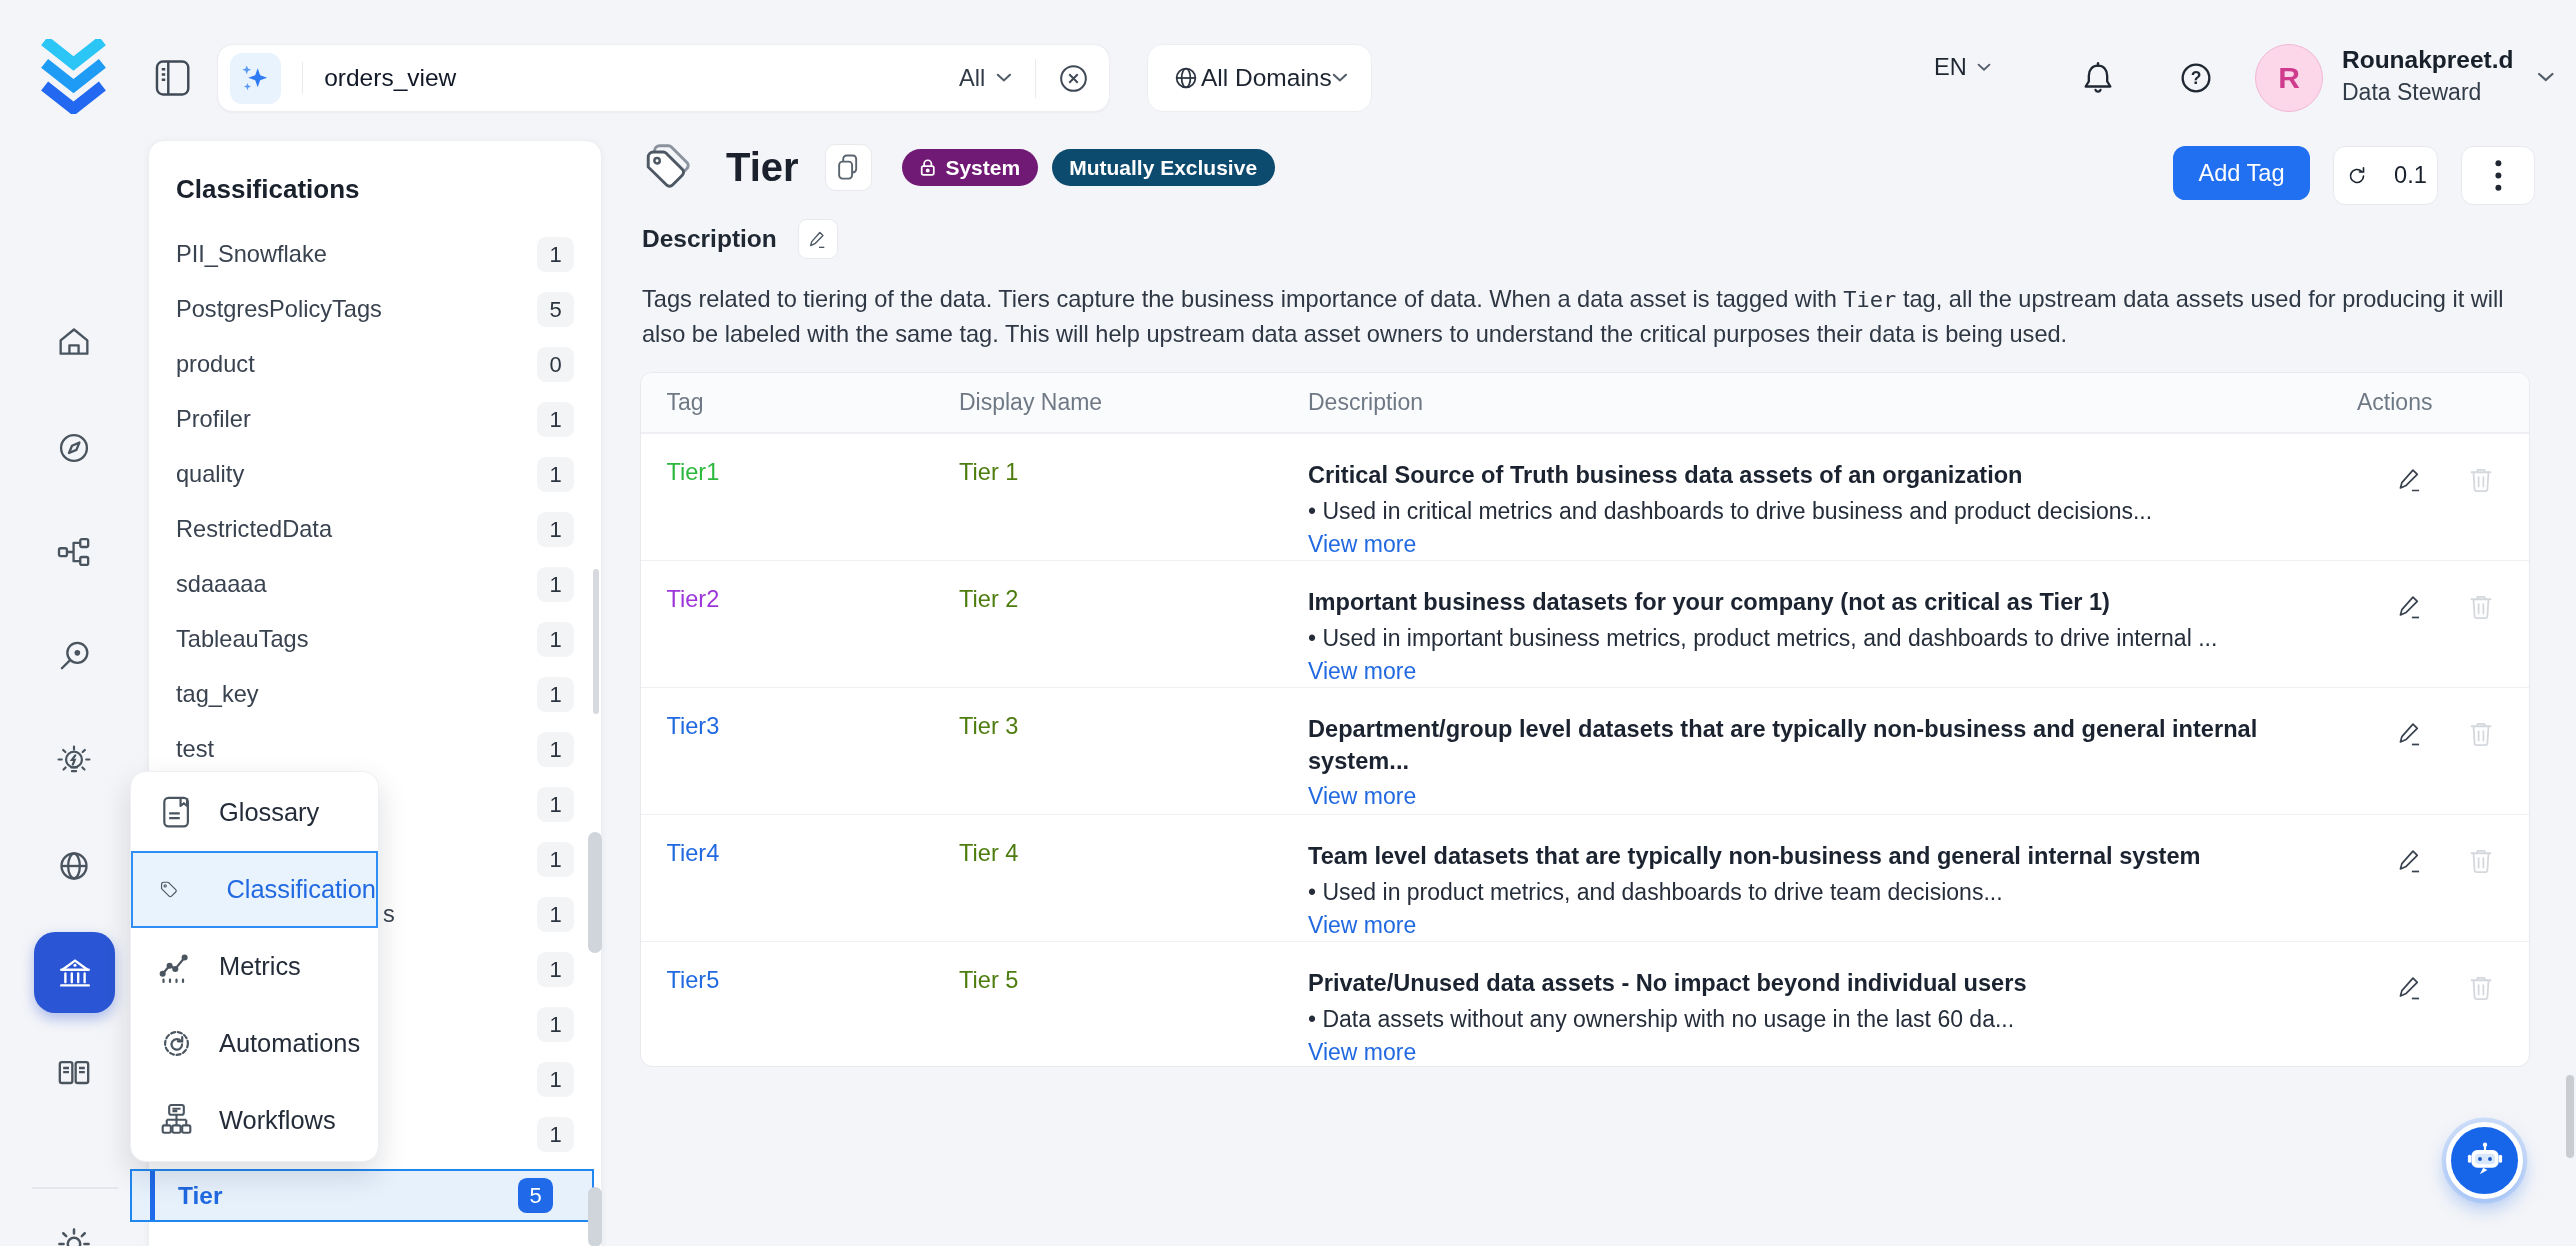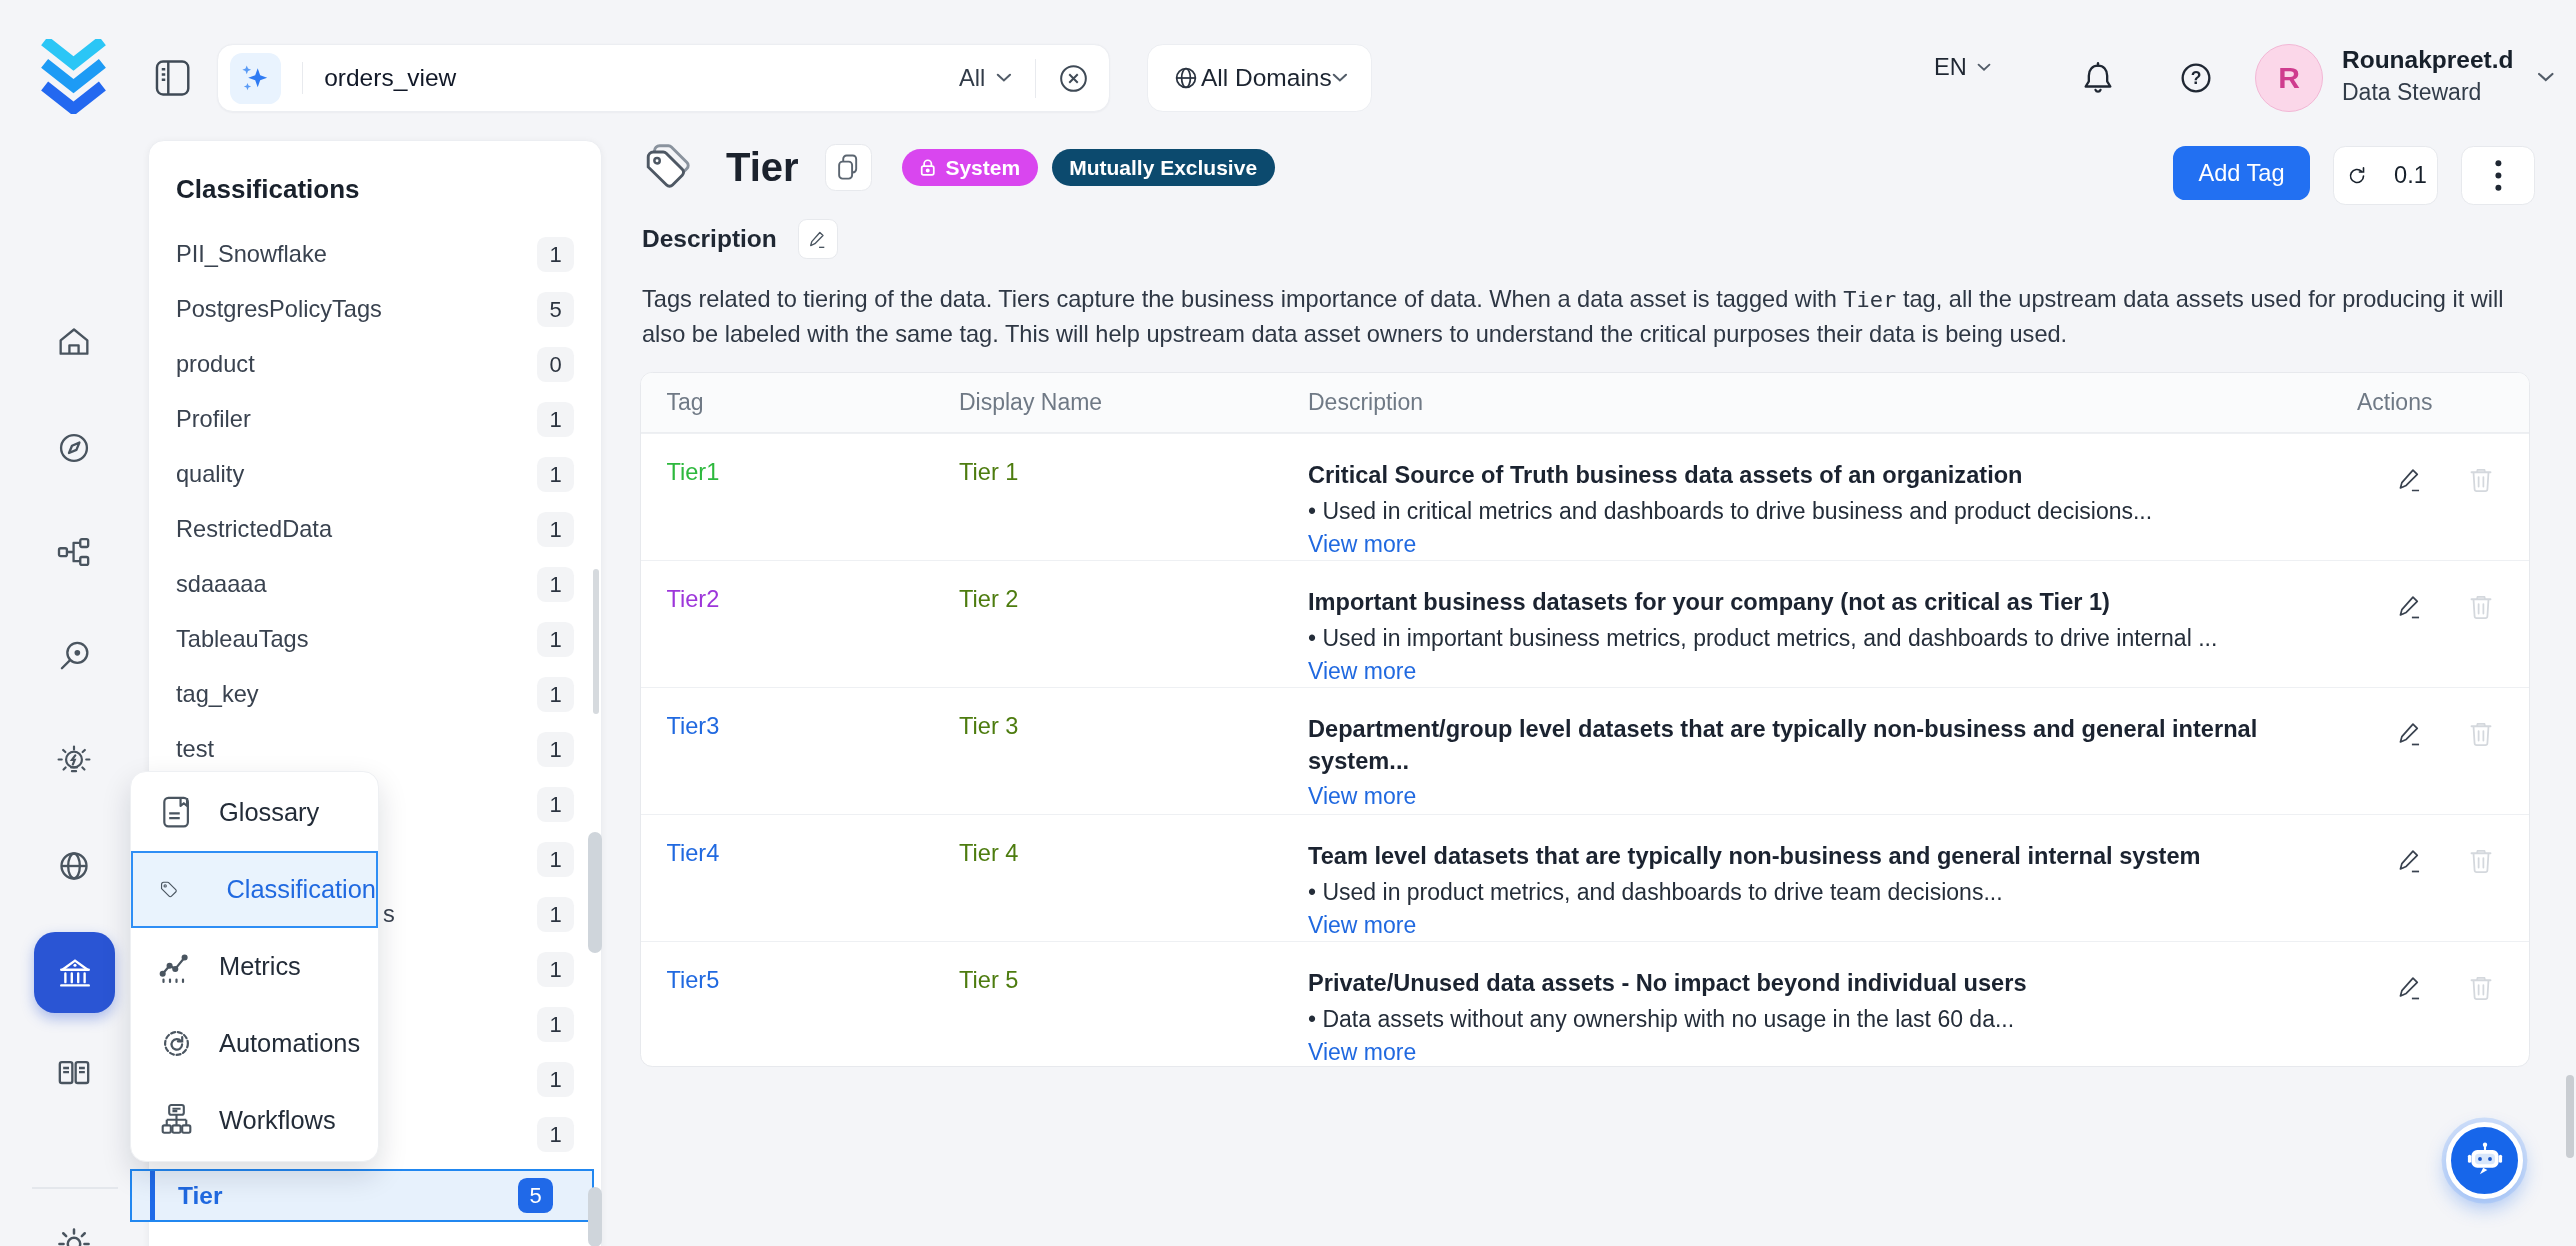--- a/index.html
+++ b/index.html
@@ -66,21 +66,21 @@
   .fly-item.active { background:#e9f3fd; border:2.6px solid #2e8ef5; }
   .fly-item.active .flbl { color:#2069e0;margin-left:24px; }
 
   
   .page-head { position:absolute; left:642px; top:142px; display:flex; align-items:center; }
   .page-title { font-size:40px; font-weight:700; color:#1b222d; margin-left:30px; }
   .copy-btn { margin-left:26px; width:47px; height:47px; background:#fff; border:0.9px solid #e7e9ed; border-radius:10.5px;
     display:flex; align-items:center; justify-content:center; cursor:pointer; }
   .pill { height:37px; border-radius:19px; display:flex; align-items:center; gap:8.8px; padding:0 17.5px;
     color:#fff; font-size:21px; font-weight:600; white-space:nowrap; }
-  .pill-system { background:#d946ef; margin-left:30px; }
+  .pill-system { background:#701a75; margin-left:30px; }
   .pill-me { background:#0c4a6e; margin-left:14px; }
   .head-actions { position:absolute; left:2173px; top:146px; display:flex; gap:23px; }
   .btn-addtag { width:137px; height:54px; background:#2270f2; color:#fff; border:none; border-radius:12.3px;
     font-size:23.6px; font-family:inherit; cursor:pointer; }
   .btn-light { height:59px; background:#fff; border:0.9px solid #e7e9ed; border-radius:12.3px; display:flex;
     align-items:center; justify-content:center; gap:10.5px; font-size:23.6px; color:#17202b; cursor:pointer; }
   .btn-ver { width:105px;gap:24px; }
   .btn-kebab { width:74px; }
 
   .desc-row { position:absolute; left:642px; top:219px; display:flex; align-items:center; gap:21px; }

